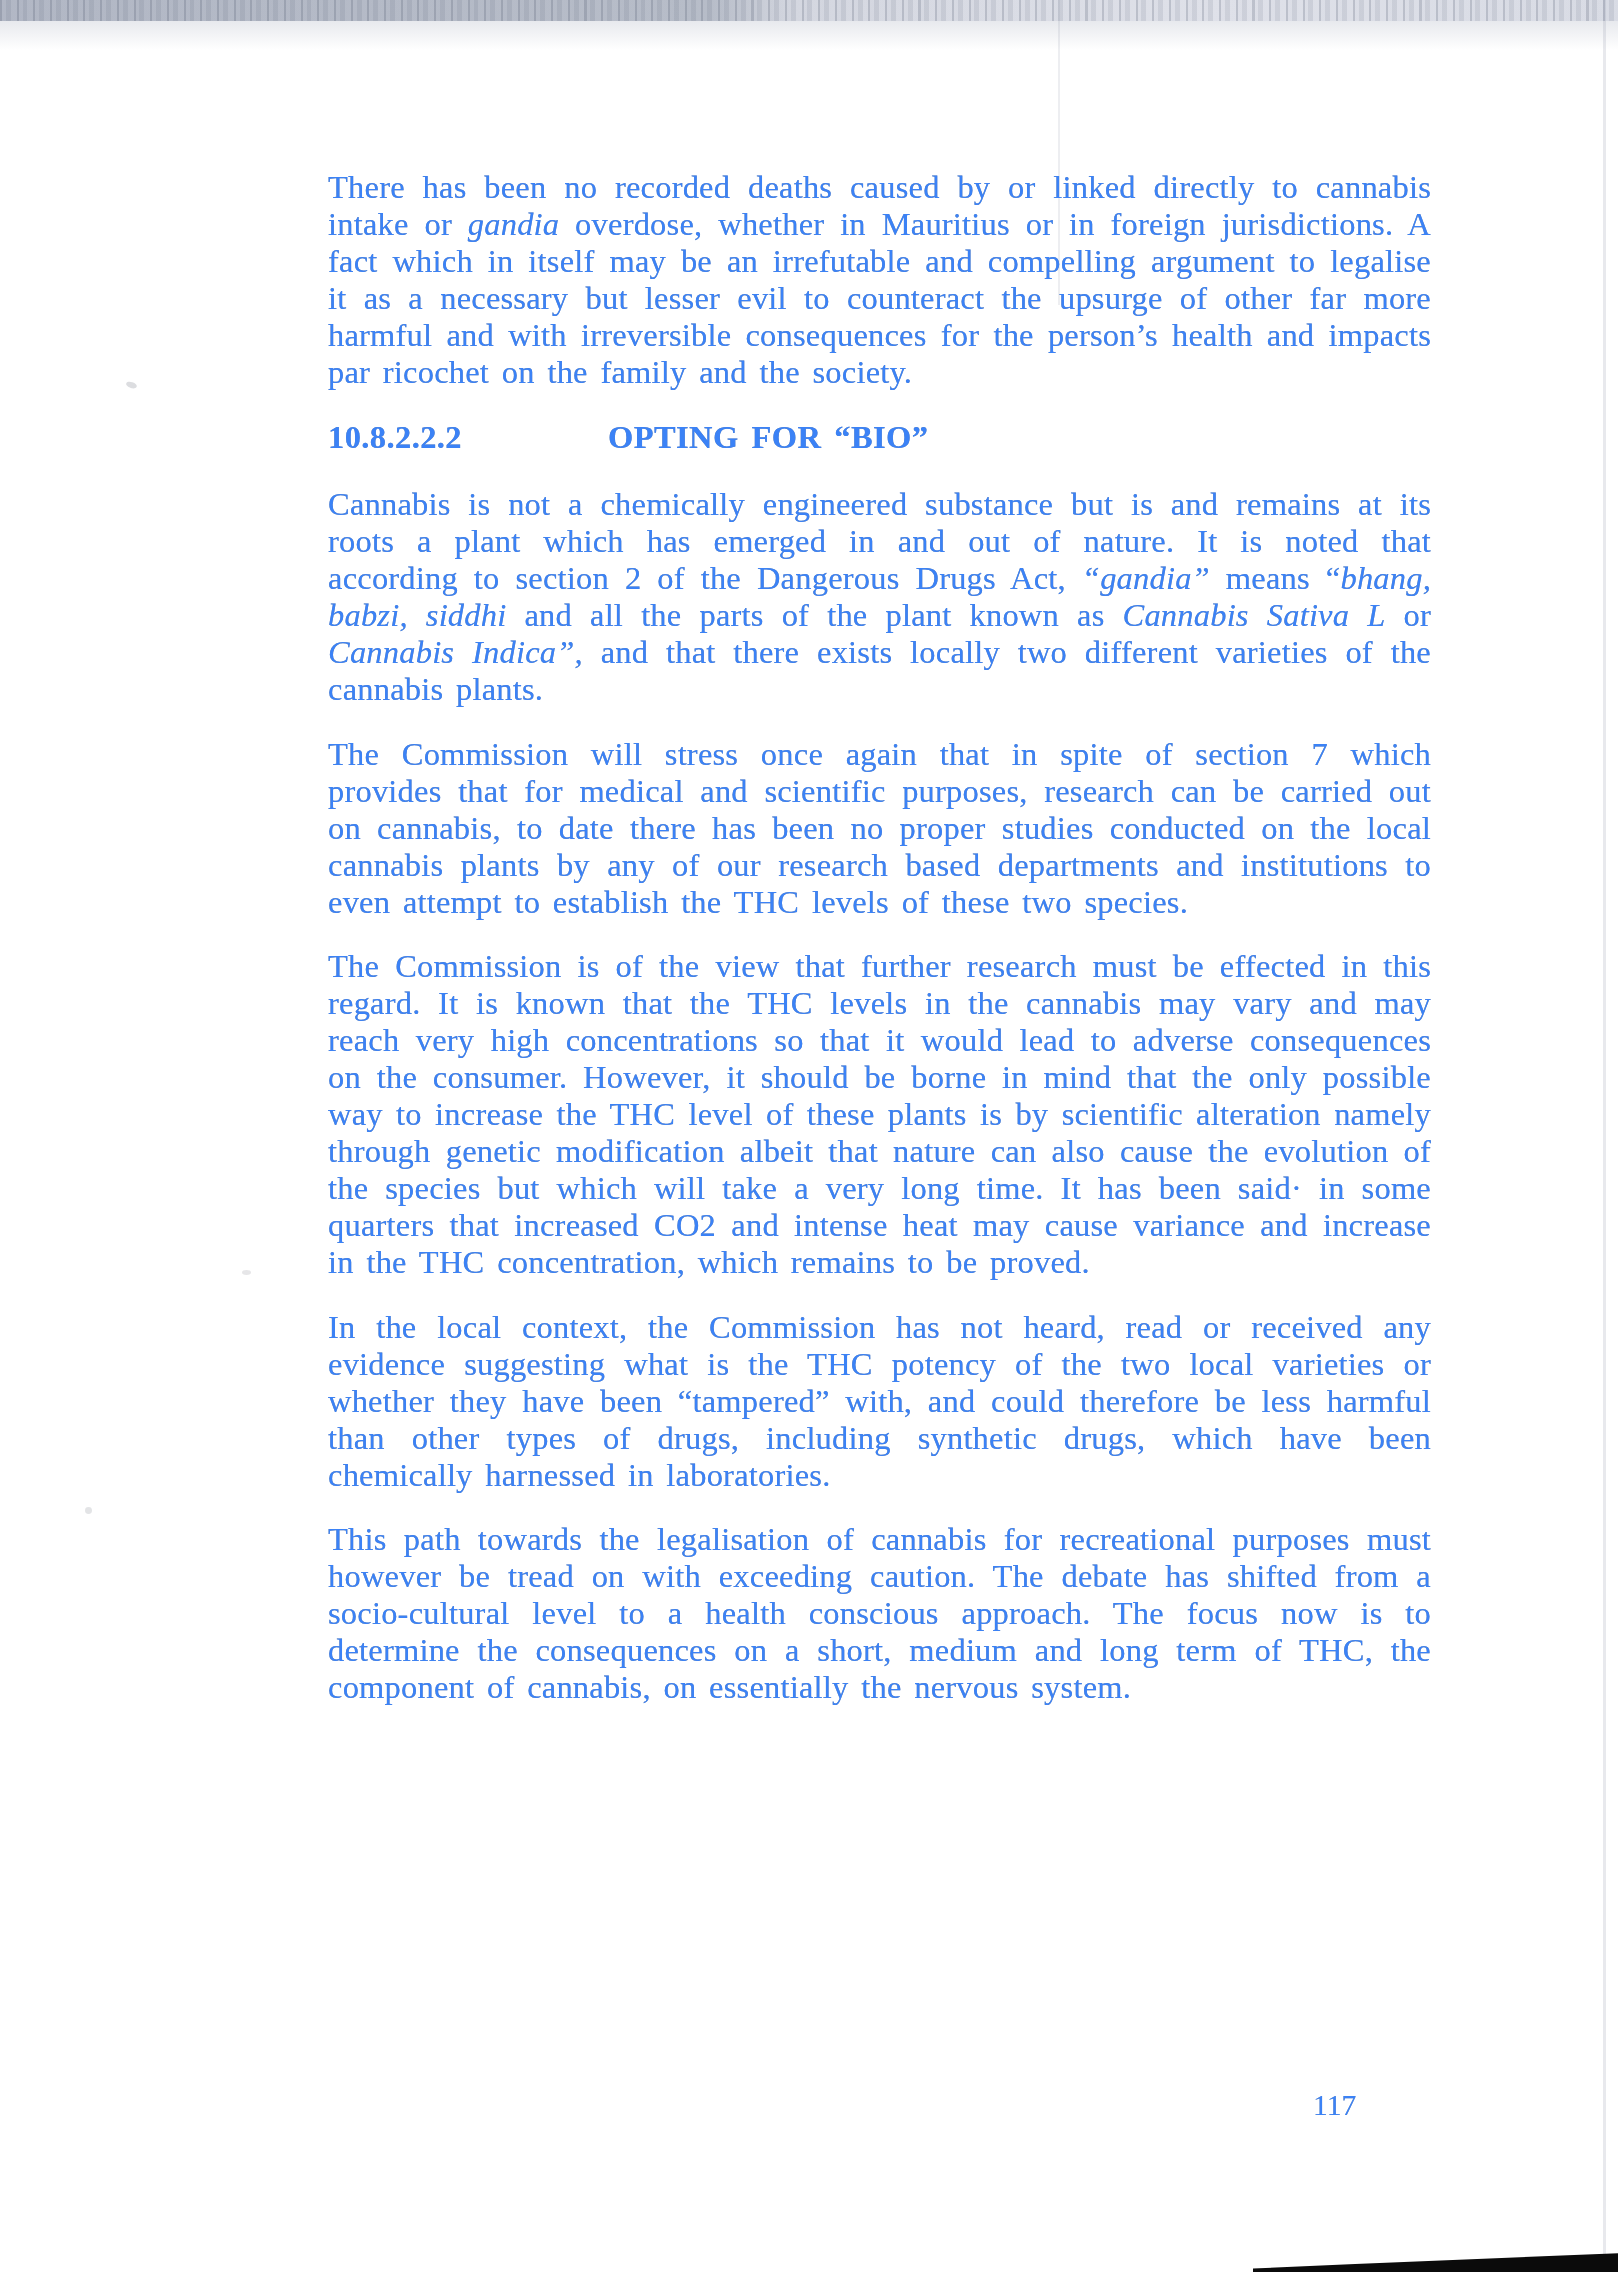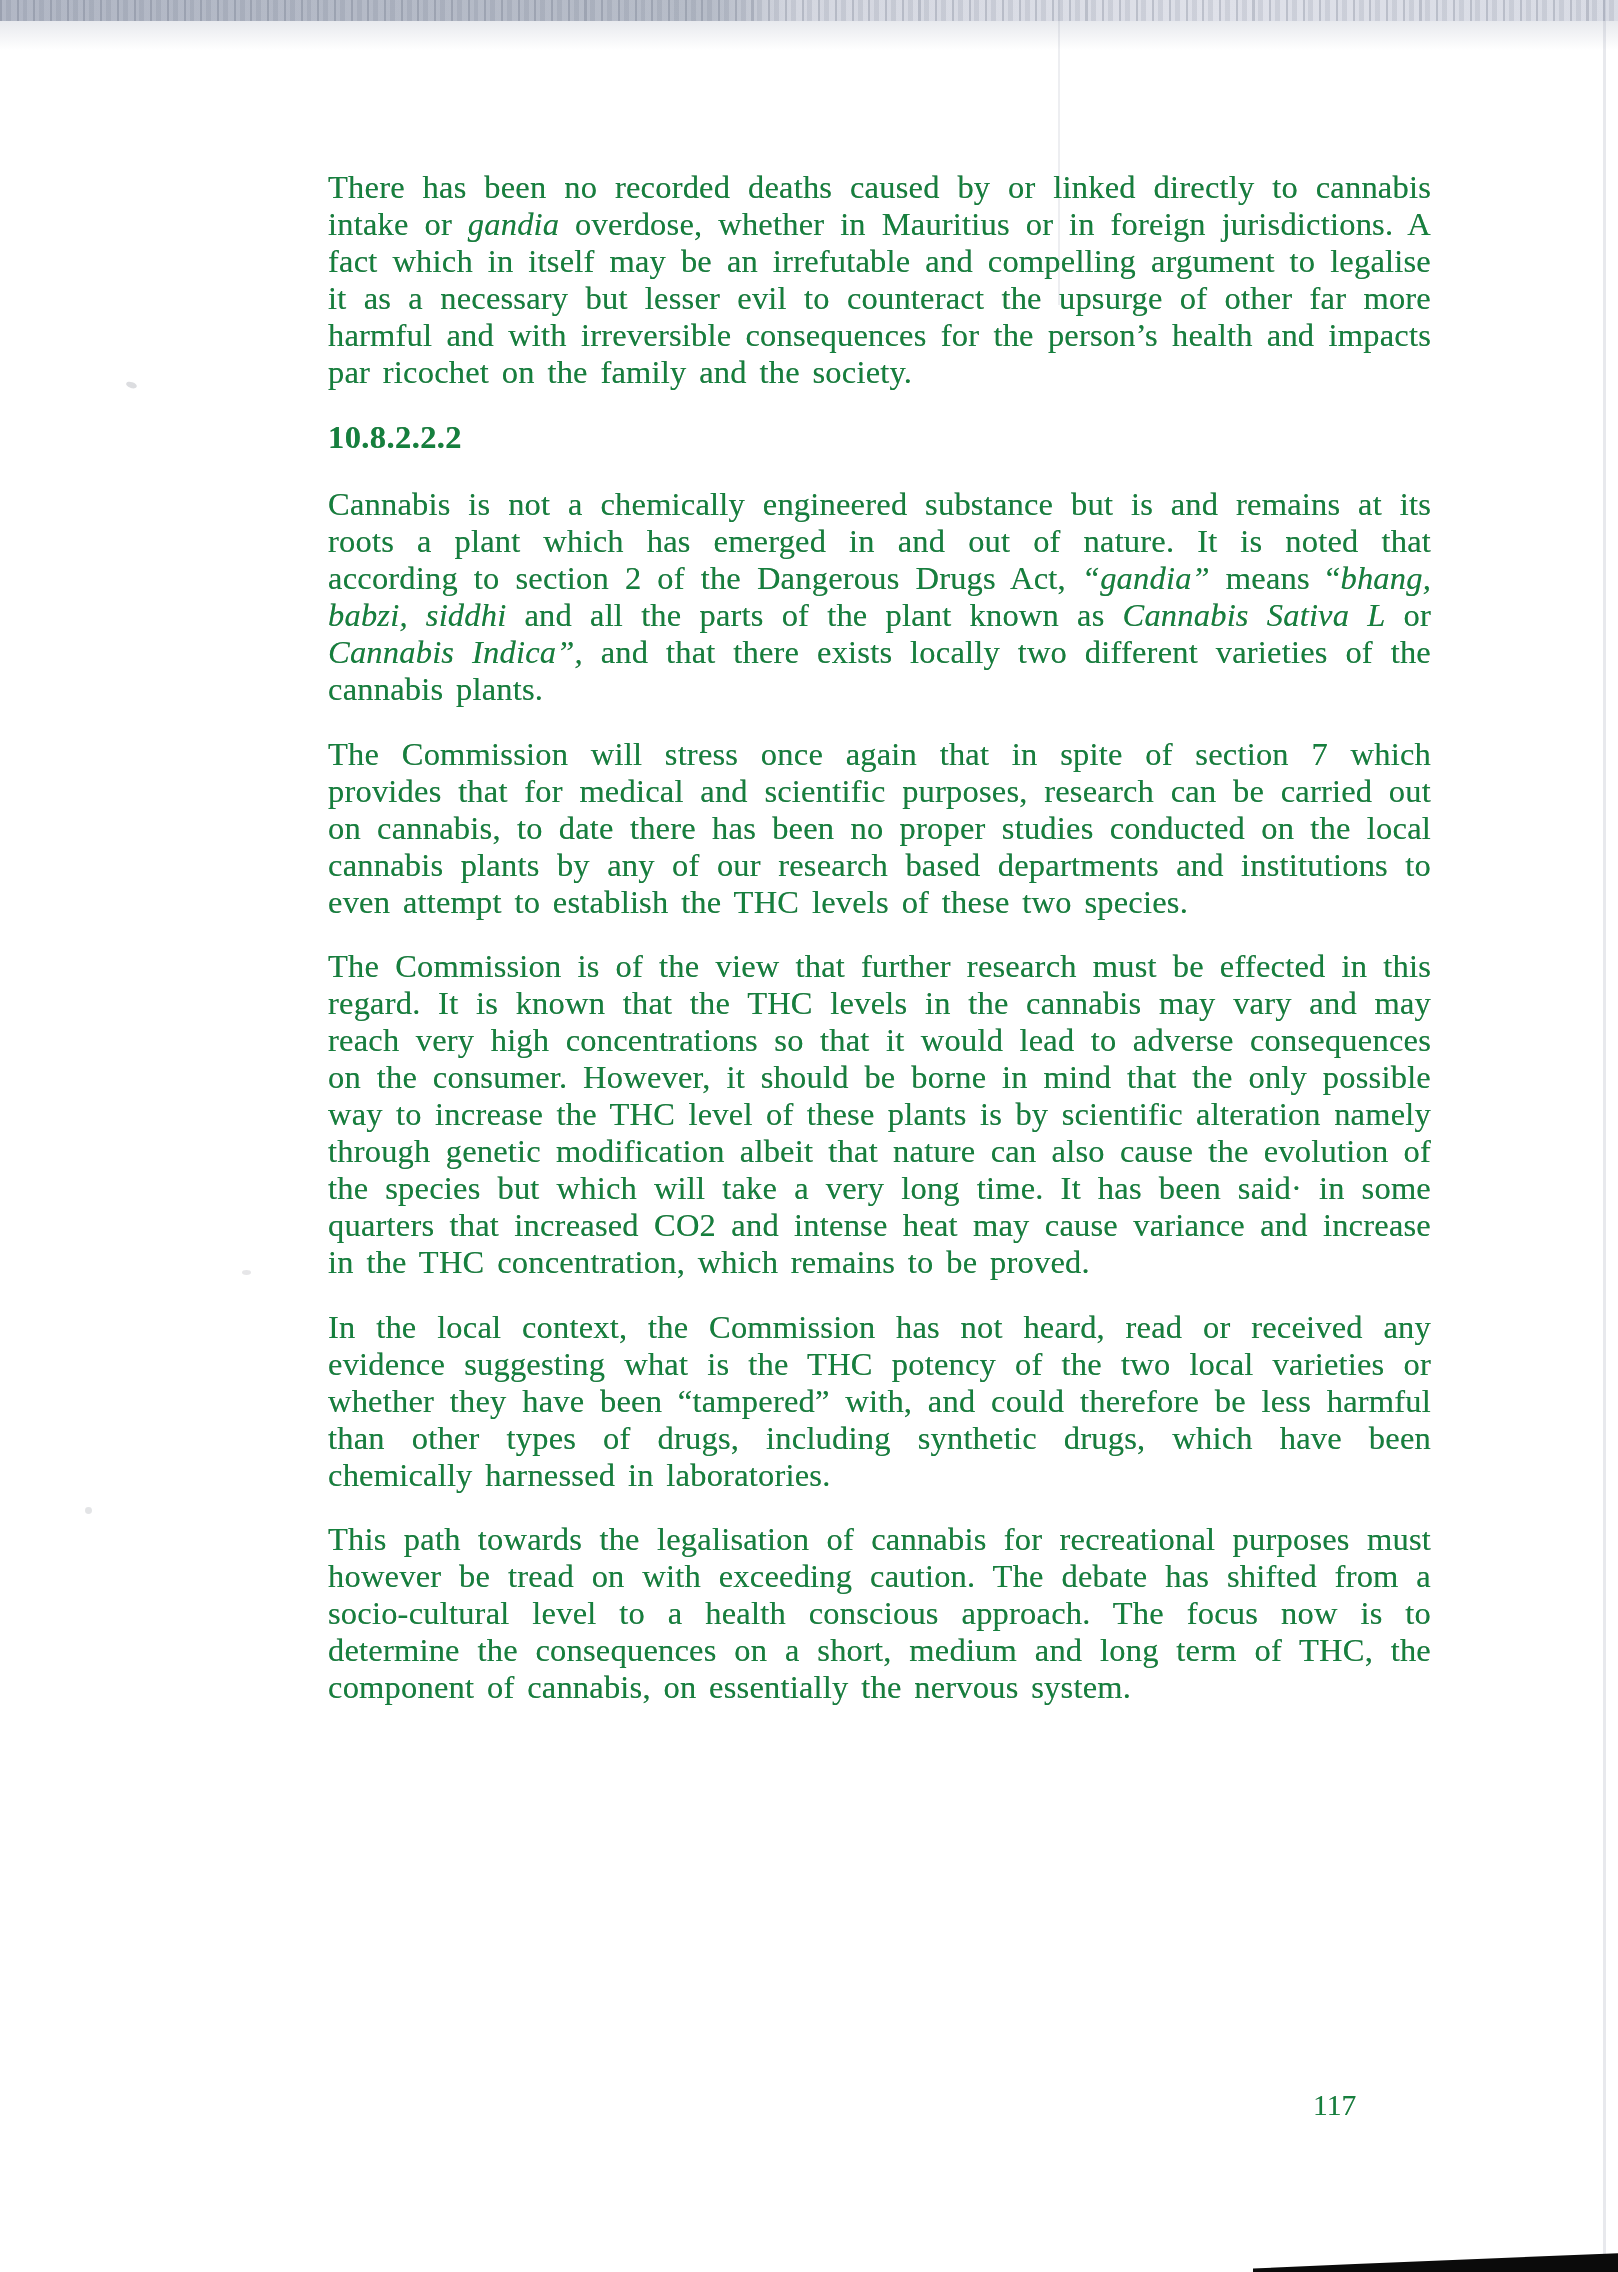--- a/index.html
+++ b/index.html
@@ -7,21 +7,21 @@
     padding: 0;
     background: #ffffff;
   }
   .page {
     position: relative;
     width: 1618px;
     height: 2273px;
     background: #ffffff;
     overflow: hidden;
     font-family: "Liberation Serif", "DejaVu Serif", serif;
-    color: #15803d;
+    color: #3b82f6;
   }
   
   .scan-band-top {
     position: absolute;
     top: 0; left: 0;
     width: 100%; height: 20.7px;
     background:
       repeating-linear-gradient(90deg,
         rgba(110,118,136,0.30) 0 2px,
         rgba(205,209,220,0.12) 2px 5.9px,
@@ -110,20 +110,21 @@
   <div class="speck speck-1"></div>
   <div class="speck speck-2"></div>
   <div class="speck speck-3"></div>
 
   <div class="text-column">
 
     <p class="para"><span>There has been no recorded deaths caused by or linked directly to cannabis intake or </span><span class="it">gandia</span><span> overdose, whether in Mauritius or in foreign jurisdictions. A fact which in itself may be an irrefutable and compelling argument to legalise it as a necessary but lesser evil to counteract the upsurge of other far more harmful and with irreversible consequences for the person’s health and impacts par ricochet on the family and the society.</span></p>
 
     <div class="heading">
       <span class="h-num">10.8.2.2.2</span>
+      <span class="h-title">OPTING FOR “BIO”</span>
     </div>
 
     <p class="para"><span>Cannabis is not a chemically engineered substance but is and remains at its roots a plant which has emerged in and out of nature. It is noted that according to section 2 of the Dangerous Drugs Act, </span><span class="it">“gandia”</span><span> means “</span><span class="it">bhang, babzi, siddhi</span><span> and all the parts of the plant known as </span><span class="it">Cannabis Sativa L</span><span> or </span><span class="it">Cannabis Indica”,</span><span> and that there exists locally two different varieties of the cannabis plants.</span></p>
 
     <p class="para"><span>The Commission will stress once again that in spite of section 7 which provides that for medical and scientific purposes, research can be carried out on cannabis, to date there has been no proper studies conducted on the local cannabis plants by any of our research based departments and institutions to even attempt to establish the THC levels of these two species.</span></p>
 
     <p class="para"><span>The Commission is of the view that further research must be effected in this regard. It is known that the THC levels in the cannabis may vary and may reach very high concentrations so that it would lead to adverse consequences on the consumer. However, it should be borne in mind that the only possible way to increase the THC level of these plants is by scientific alteration namely through genetic modification albeit that nature can also cause the evolution of the species but which will take a very long time. It has been said· in some quarters that increased CO2 and intense heat may cause variance and increase in the THC concentration, which remains to be proved.</span></p>
 
     <p class="para"><span>In the local context, the Commission has not heard, read or received any evidence suggesting what is the THC potency of the two local varieties or whether they have been “tampered” with, and could therefore be less harmful than other types of drugs, including synthetic drugs, which have been chemically harnessed in laboratories.</span></p>
 

